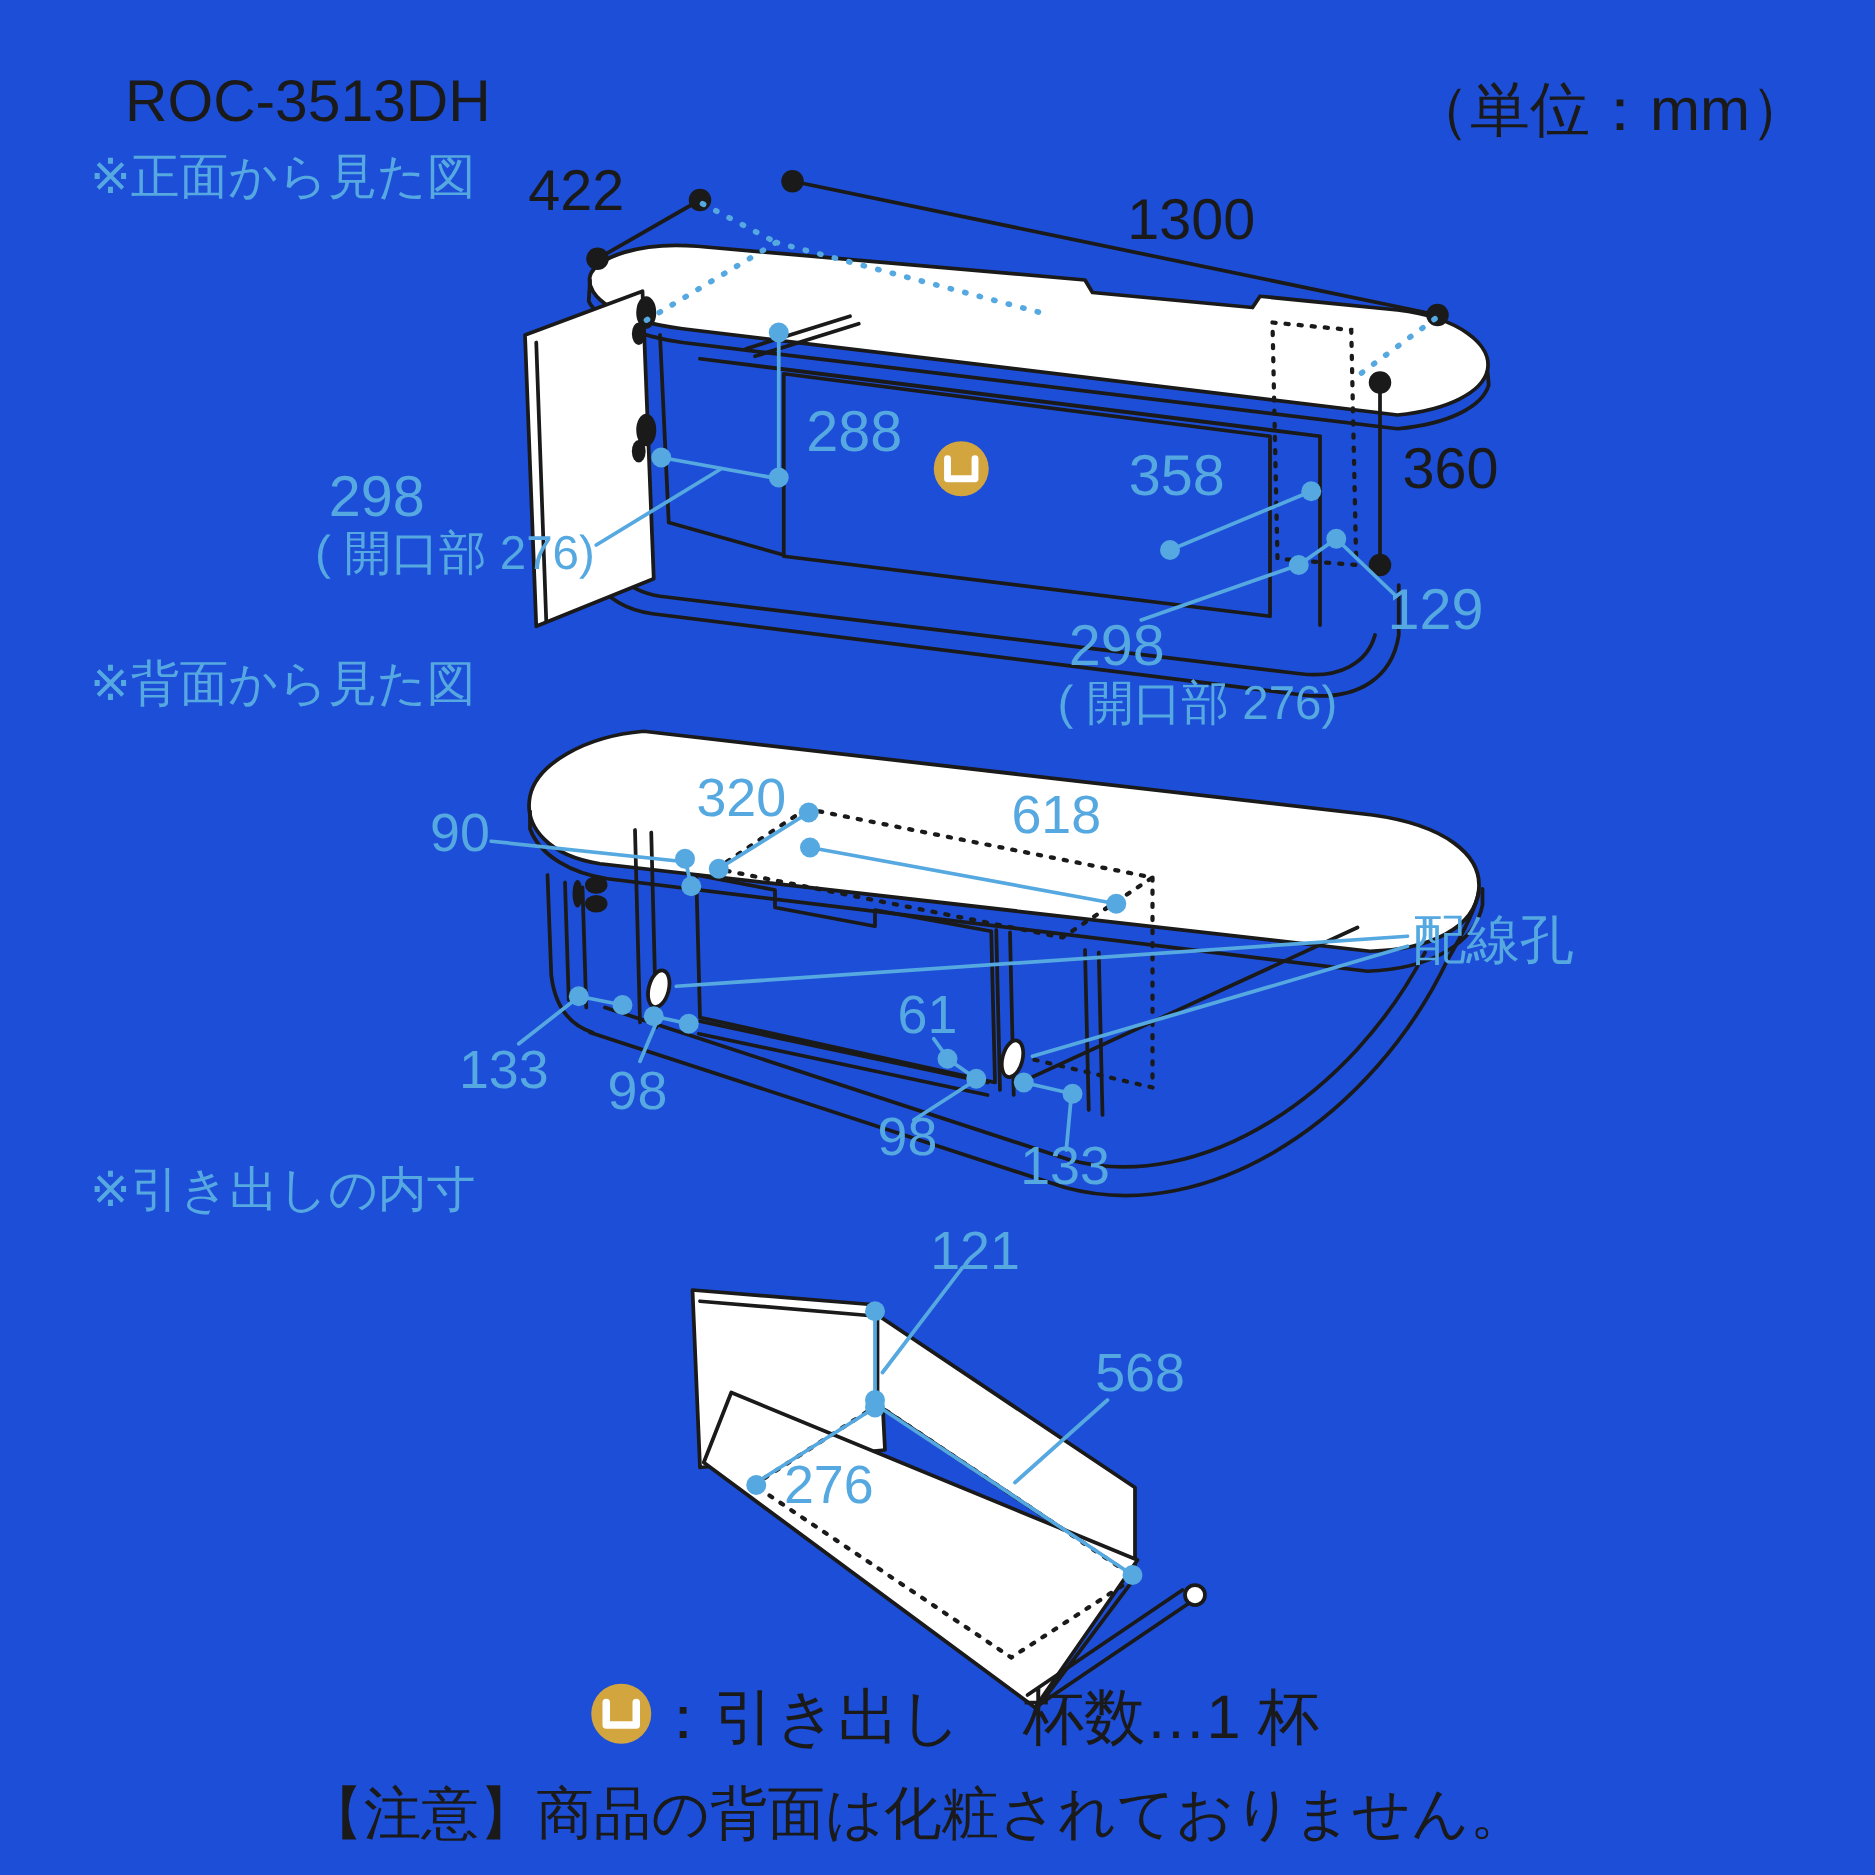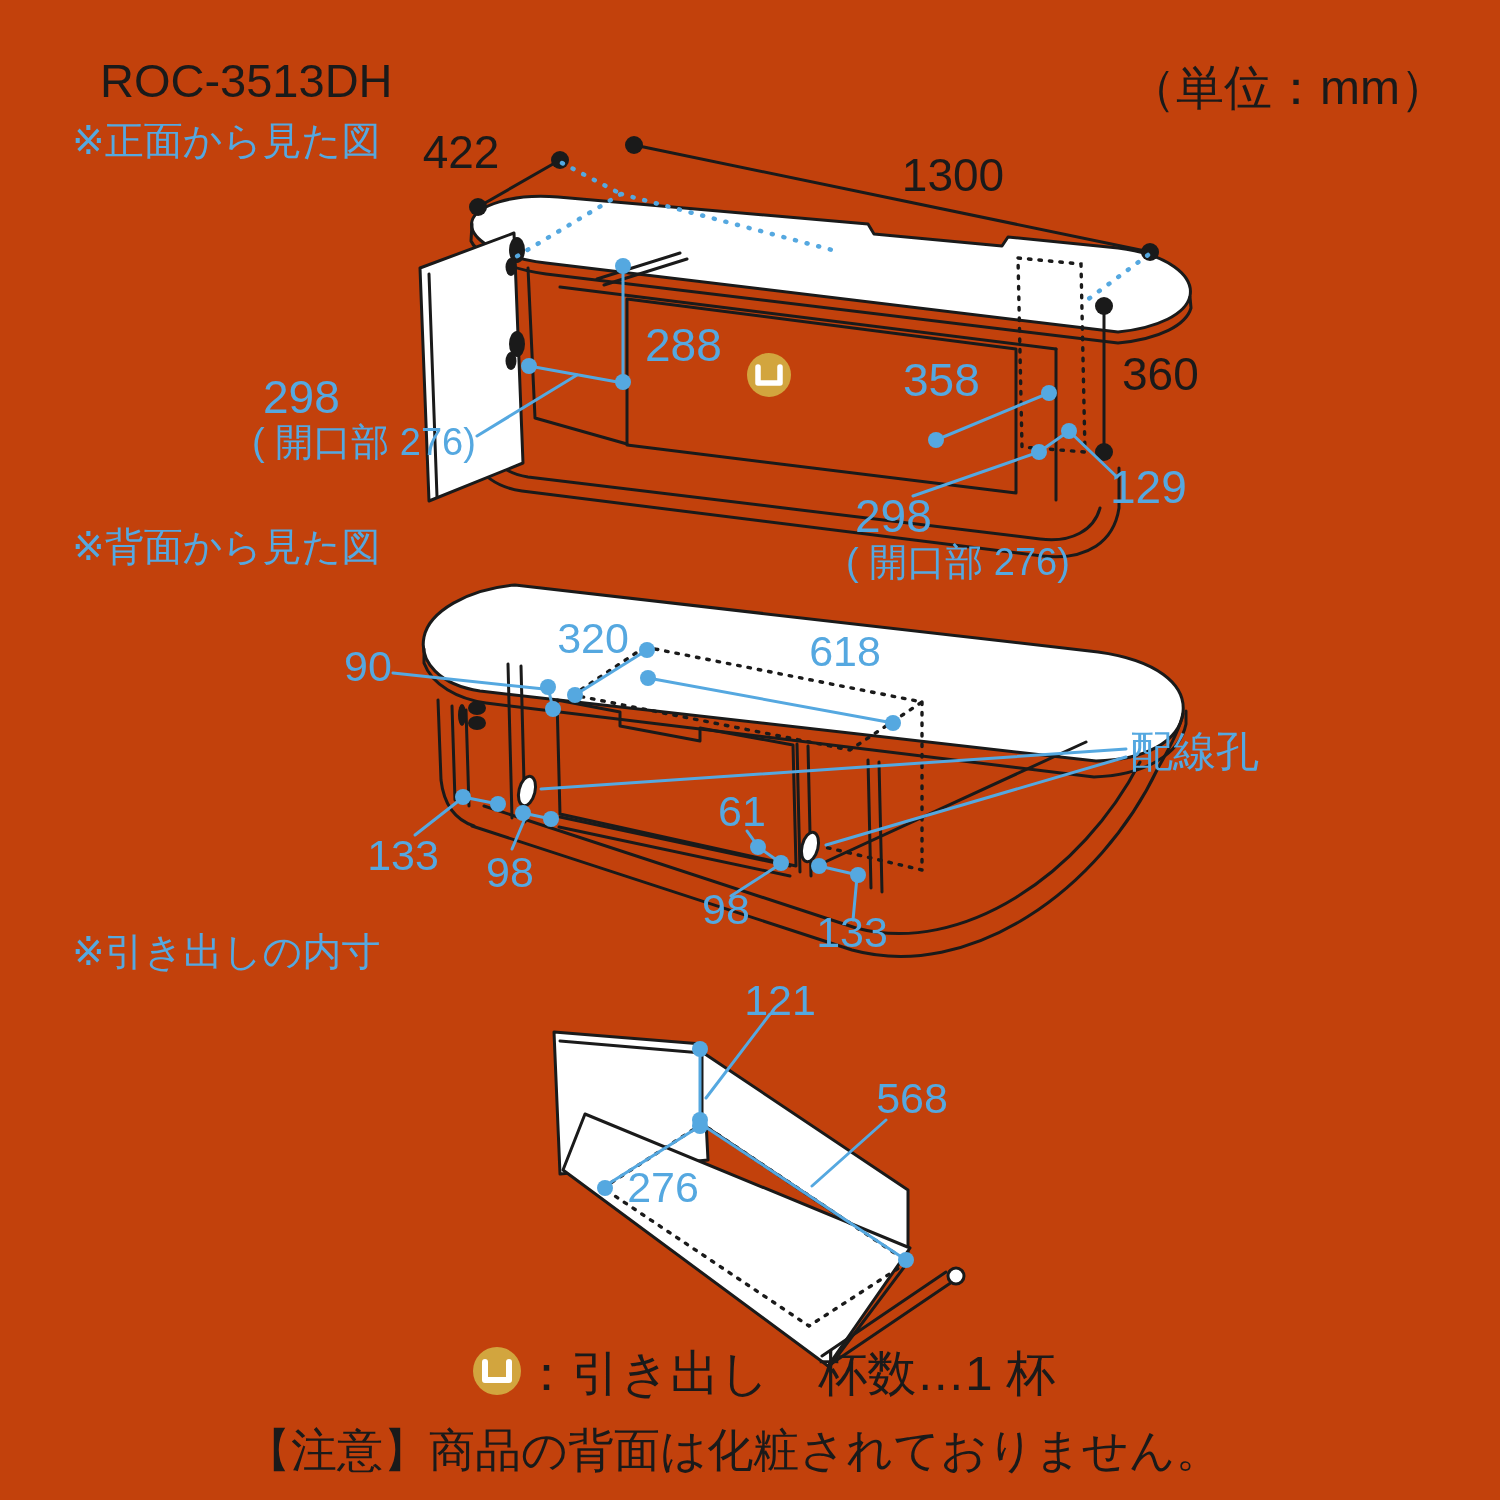--- a/index.html
+++ b/index.html
@@ -1,16 +1,16 @@
 <!DOCTYPE html>
 <html><head>
 <meta charset="utf-8">
 <style>
   html,body{margin:0;padding:0;background:#ffffff;}
-  #stage{position:relative;width:1500px;height:1500px;background:#c2410c;overflow:hidden;
+  #stage{position:relative;width:1500px;height:1500px;background:#1d4ed8;overflow:hidden;
          font-family:"Liberation Sans","DejaVu Sans",sans-serif;}
   svg{position:absolute;left:0;top:0;}
   svg text{font-family:"Liberation Sans","DejaVu Sans",sans-serif;}
   .ln{stroke:#1a1a1a;stroke-width:3;fill:none;stroke-linecap:round;stroke-linejoin:round;}
   .lnf{stroke:#1a1a1a;stroke-width:3;fill:#ffffff;stroke-linecap:round;stroke-linejoin:round;}
   .dot-k{stroke:#1a1a1a;stroke-width:3.4;fill:none;stroke-dasharray:2.5 8;stroke-linecap:round;}
   .blu{stroke:#55a8e0;stroke-width:3;fill:none;stroke-linecap:round;}
   .blu-dot{stroke:#55a8e0;stroke-width:4.5;fill:none;stroke-dasharray:1 11;stroke-linecap:round;}
   .bk{fill:#1a1a1a;}
   .bl{fill:#55a8e0;}

